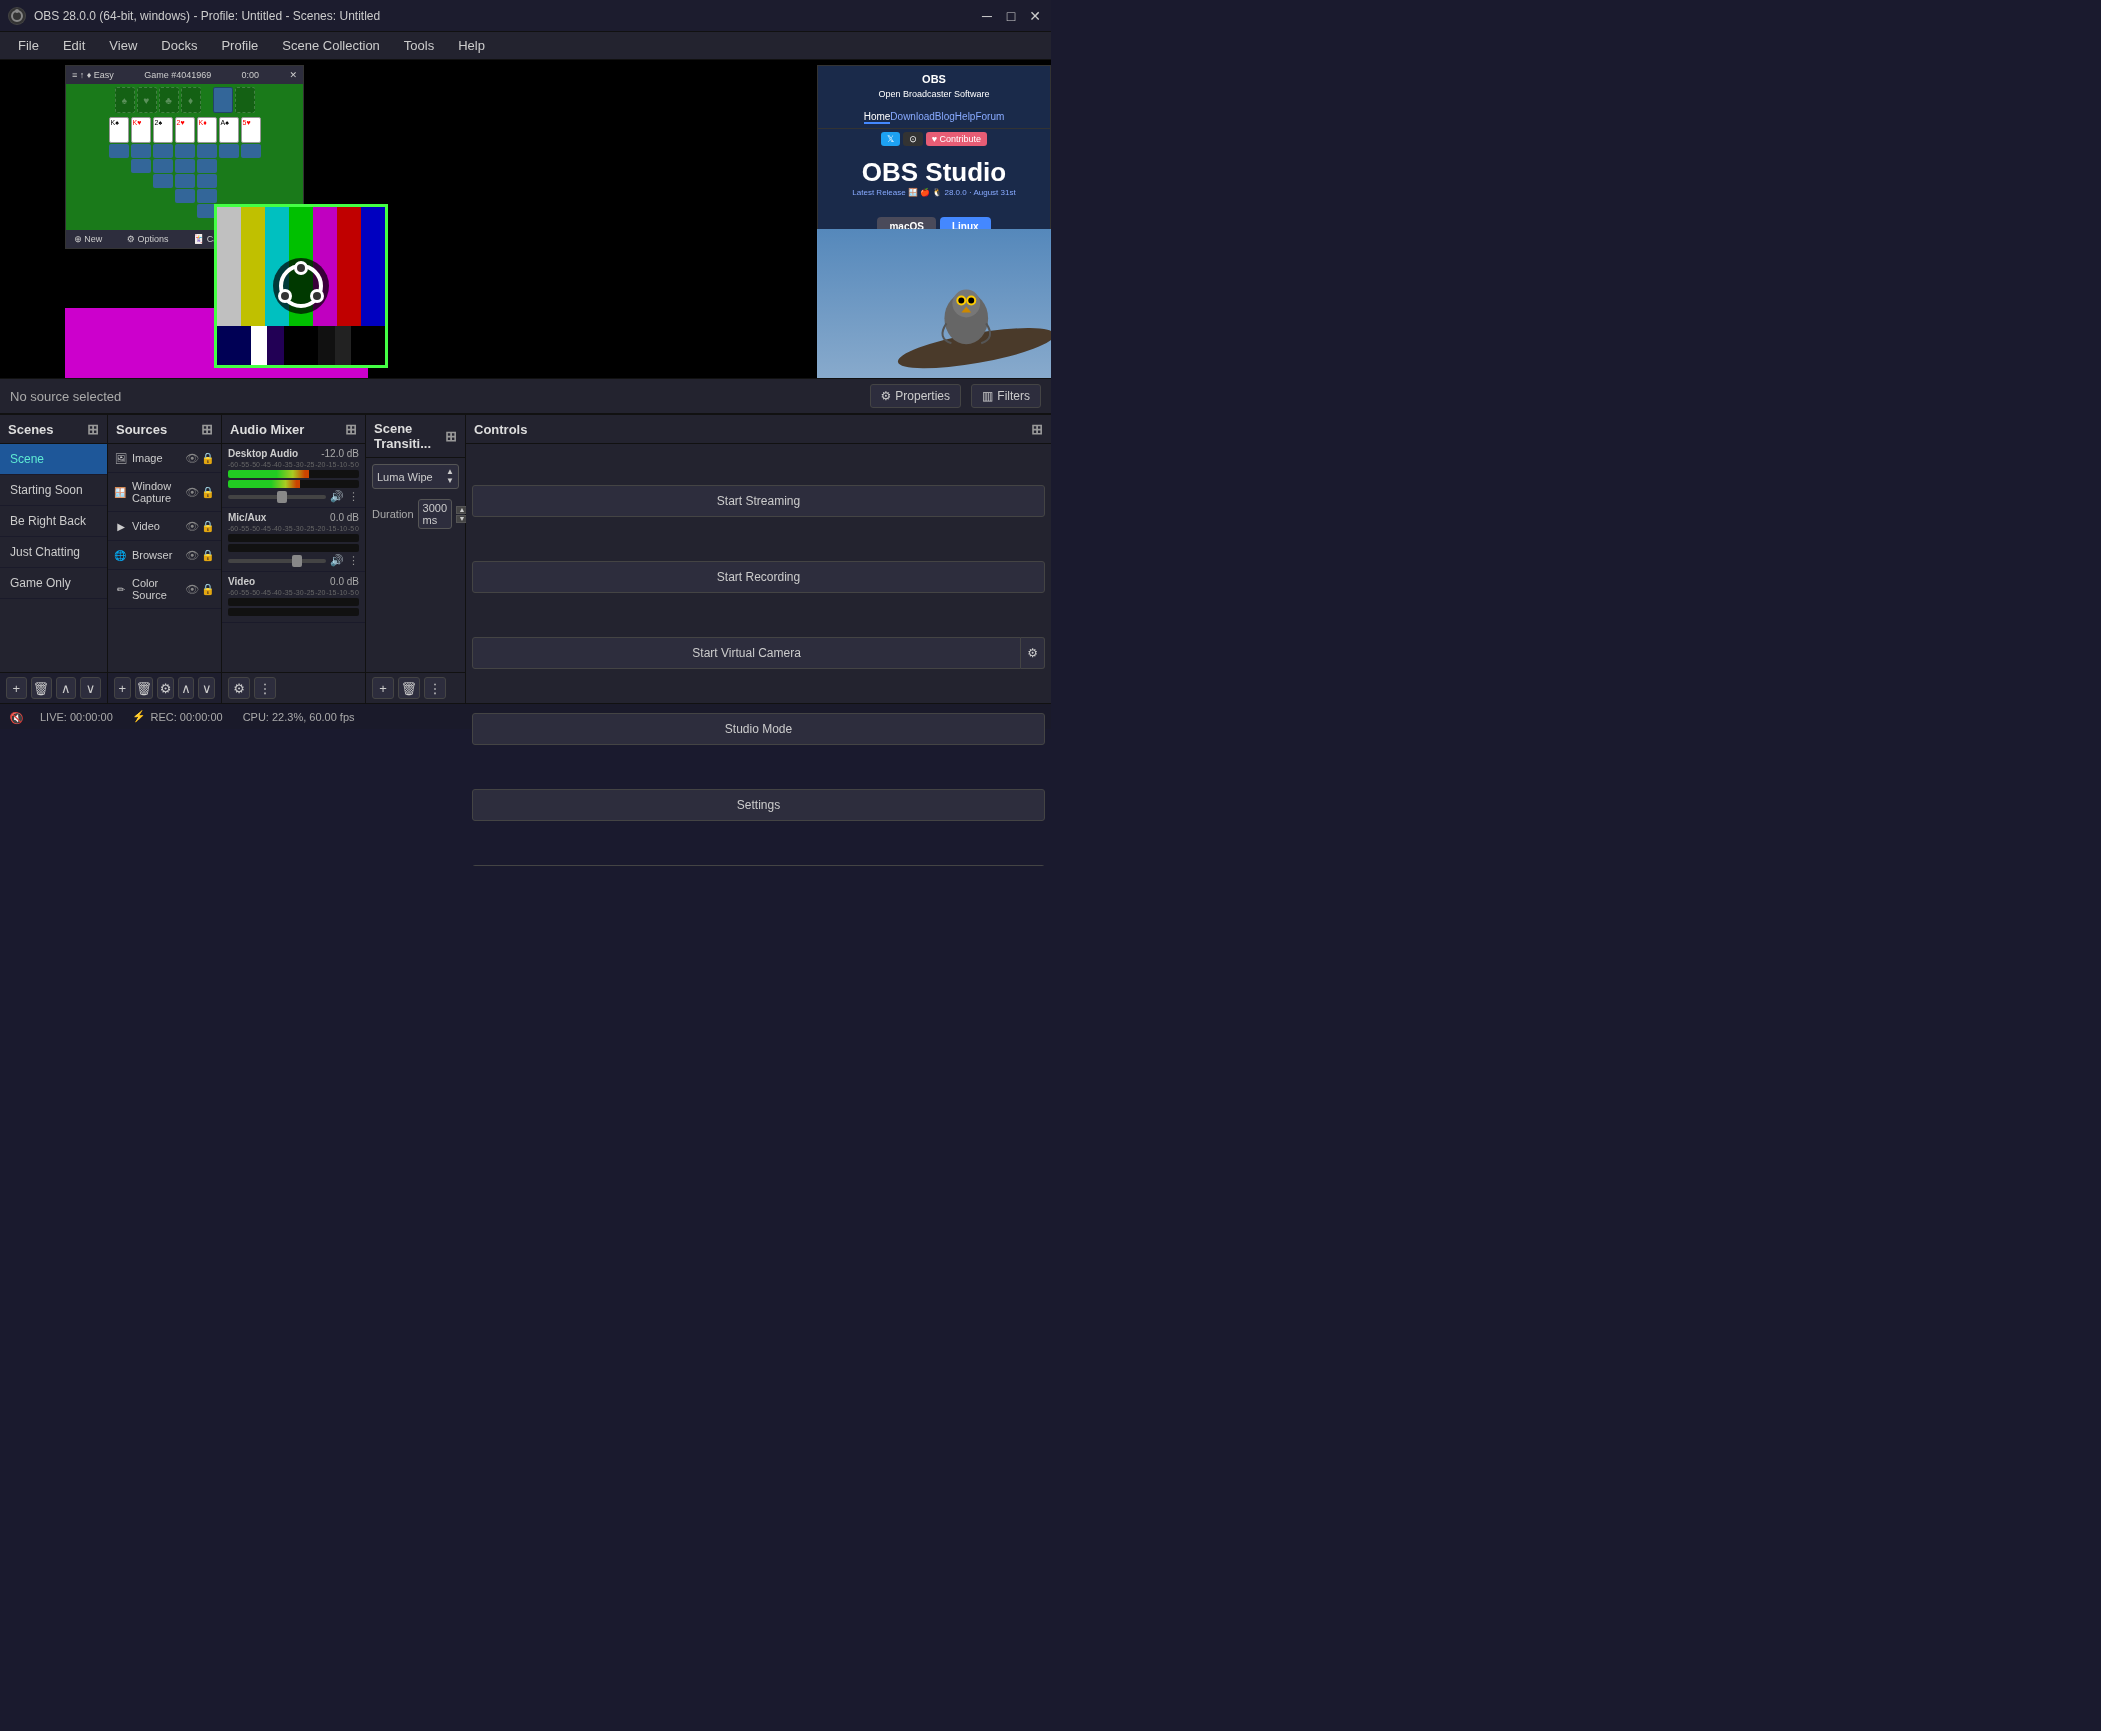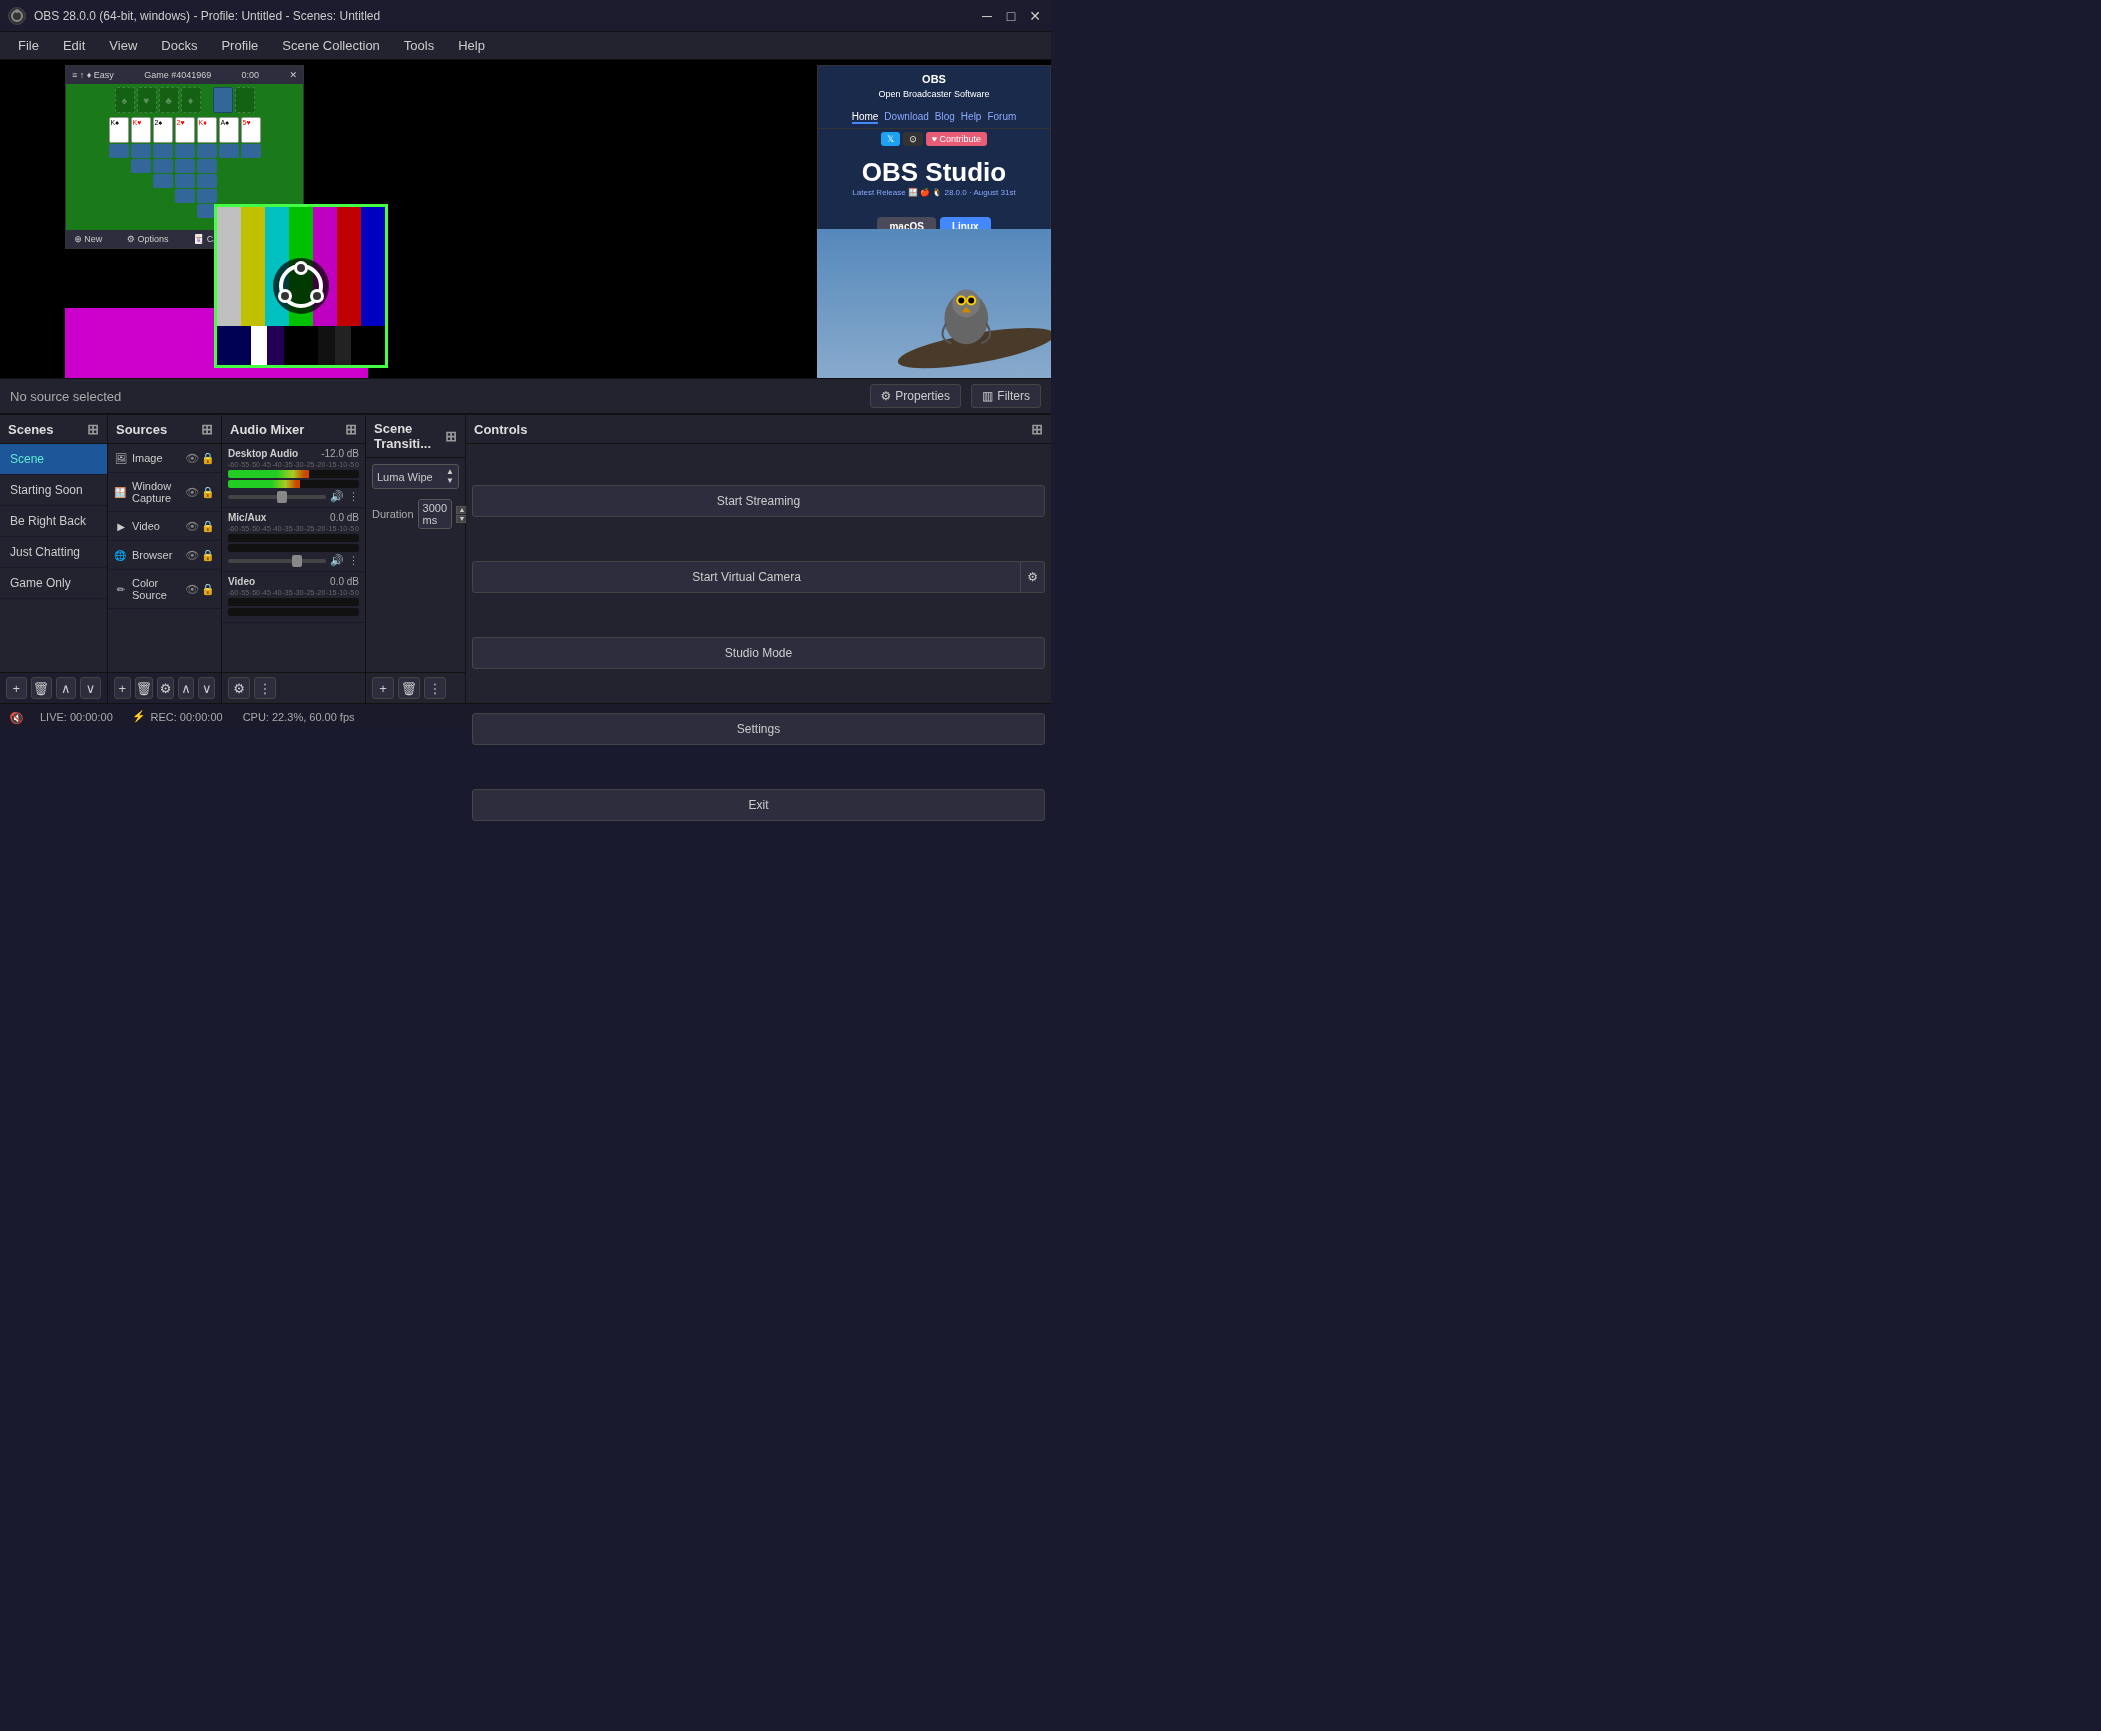--- a/index.html
+++ b/index.html
@@ -101,21 +101,21 @@
       overflow: hidden;
     }
     #obs-website-header {
       background: #1a2a4a;
       padding: 6px;
       text-align: center;
     }
     #obs-website-nav {
       display: flex;
       justify-content: center;
-      gap: 6px;
+      gap: 0;
       padding: 4px;
       font-size: 10px;
       border-bottom: 1px solid #333;
     }
     #obs-website-nav span { color: #88aaff; cursor: pointer; }
     #obs-website-nav span.active { color: #fff; border-bottom: 2px solid #4488ff; }
     #obs-website-hero {
       padding: 8px;
       text-align: center;
     }
@@ -1007,20 +1007,21 @@
       <div class="panel-tool-btn">⋮</div>
     </div>
   </div>
 
   <div id="controls-panel">
     <div class="panel-header">
       <span>Controls</span>
       <span class="panel-header-icon">⊞</span>
     </div>
     <button class="control-btn">Start Streaming</button>
+    <button class="control-btn">Start Recording</button>
     <div class="control-btn-row">
       <button class="control-btn">Start Virtual Camera</button>
       <button class="settings-btn">⚙</button>
     </div>
     <button class="control-btn">Studio Mode</button>
     <button class="control-btn">Settings</button>
     <button class="control-btn">Exit</button>
   </div>
 
 </div>

